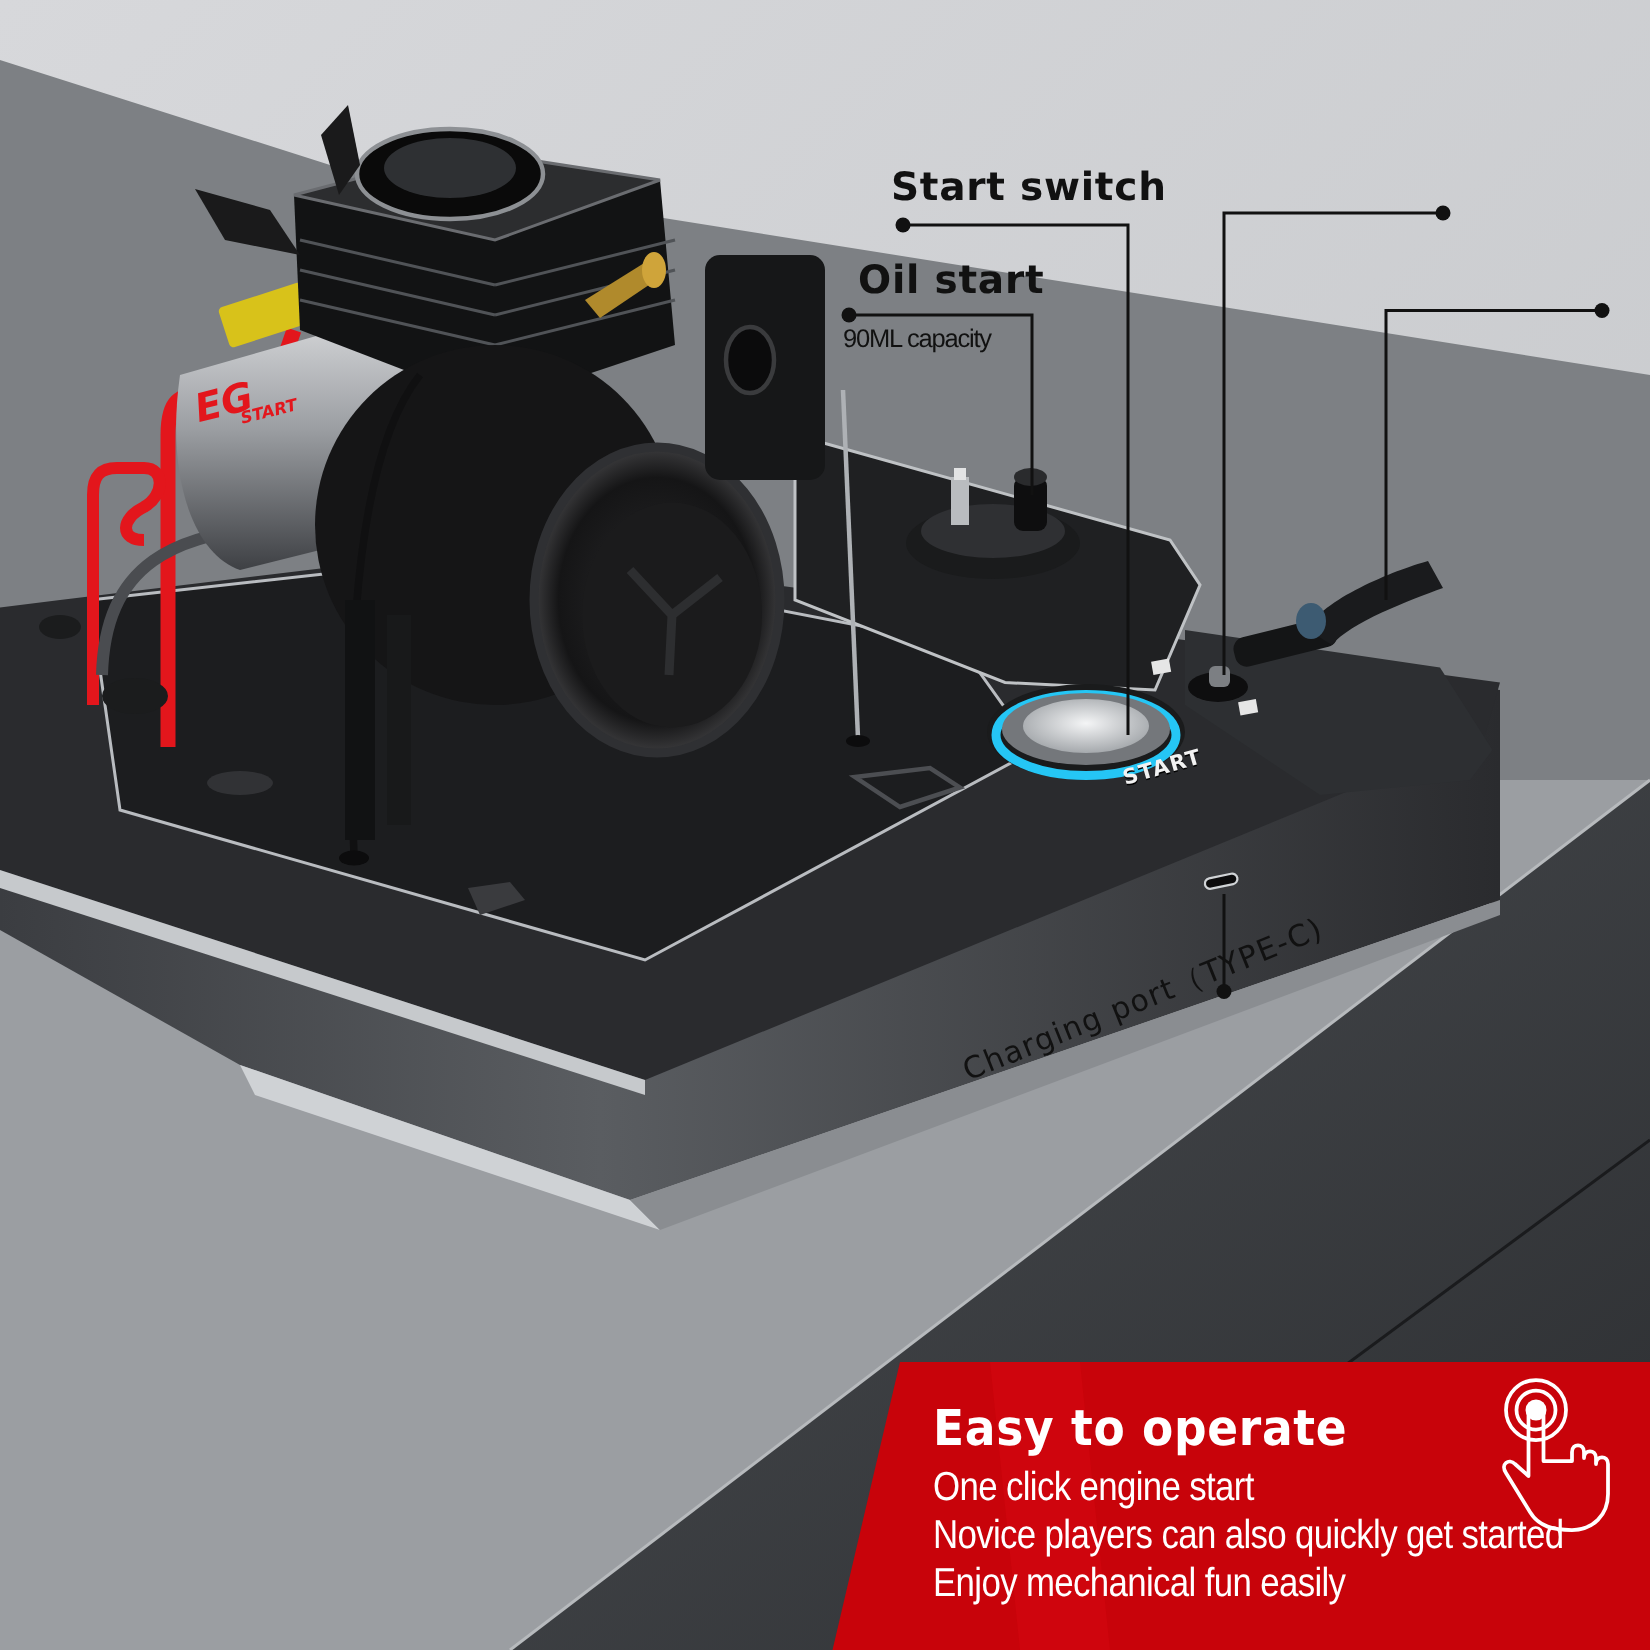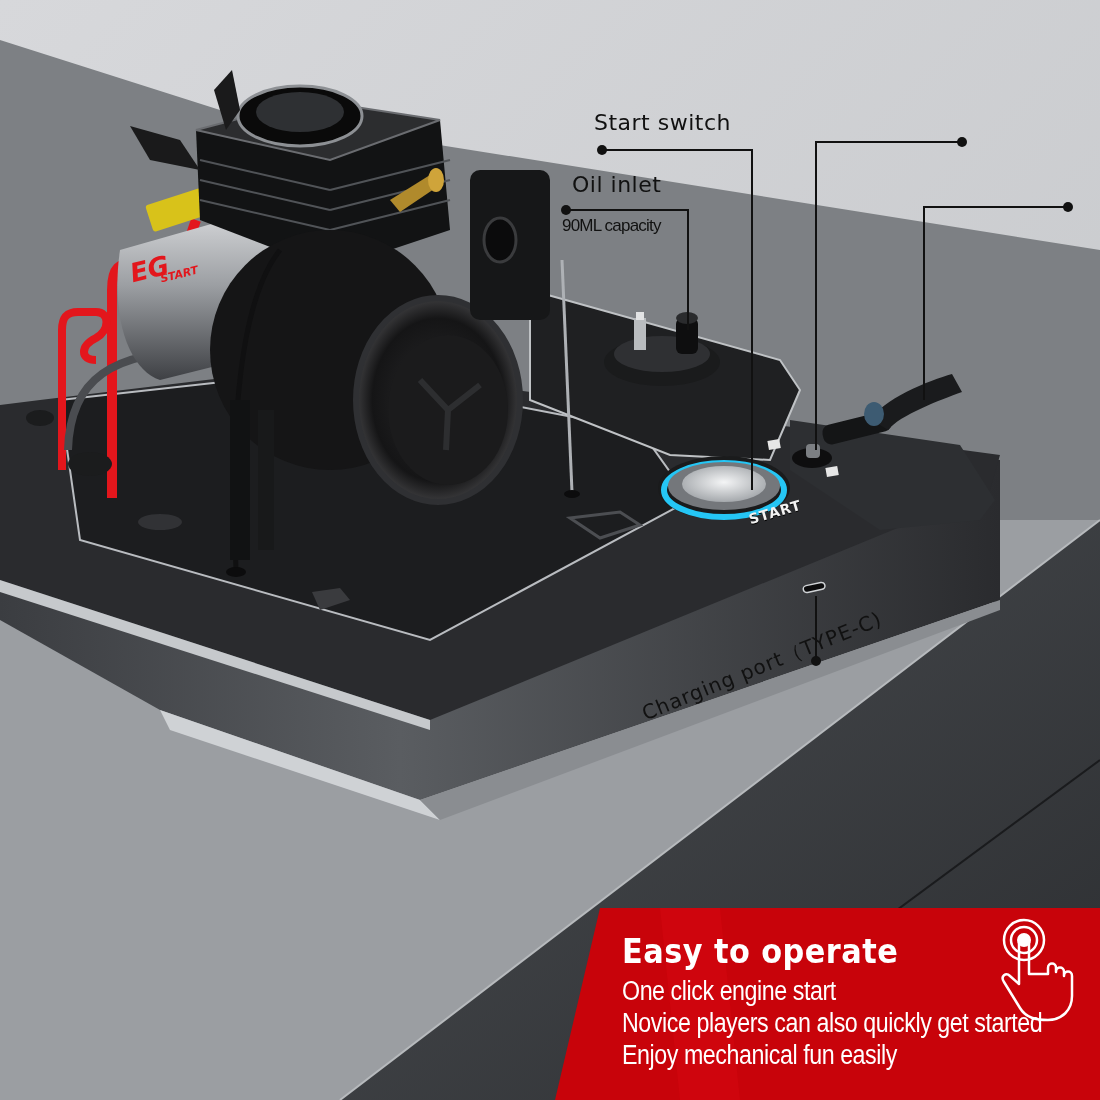--- a/index.html
+++ b/index.html
@@ -1,19 +1,19 @@
 <!DOCTYPE html>
 <html><head>
 <meta charset="utf-8">
 <style>
   html, body { margin:0; padding:0; }
   body { width:1100px; height:1100px; overflow:hidden; position:relative; background:#c9cbce; font-family:"Liberation Sans", sans-serif; }
   .scene { position:absolute; inset:0; width:1100px; height:1100px; }
   .label { position:absolute; font-family:"DejaVu Sans", sans-serif; color:#111; white-space:nowrap; }
-  .callout-title { font-size:22px; letter-spacing:0.5px; }
+  .callout-title { font-size:26px; letter-spacing:0.5px;font-weight:bold; }
   .callout-sub { font-size:17px; font-family:"Liberation Sans", sans-serif; letter-spacing:-0.8px;text-align:center; }
   .charging { position:absolute; left:648px; top:700px; font-family:"DejaVu Sans", sans-serif; font-size:20px; color:#111; transform-origin:0 100%; transform:rotate(-22deg); white-space:nowrap; letter-spacing:1px; }
   .banner-text { position:absolute; left:598px; top:932px; color:#fff;margin-left:24px; }
   .banner-title { font-family:"DejaVu Sans", sans-serif; font-weight:bold; font-size:33px; letter-spacing:0.5px; margin-bottom:4px; transform:scaleX(0.92); transform-origin:0 50%; }
   .banner-line { font-family:"Liberation Sans", sans-serif; font-size:27px; line-height:32px; transform:scaleX(0.86); transform-origin:0 50%; white-space:nowrap; letter-spacing:-0.5px; }
   .start-text { position:absolute; left:748px; top:504px; font-family:"DejaVu Sans", sans-serif; font-weight:bold; font-size:14px; color:#f2f2f2; transform:rotate(-16deg); letter-spacing:1px; text-shadow:0 1px 0 #000; }
   .hand-icon { position:absolute; left:1000px; top:918px; width:80px; height:104px; }
 </style>
 </head>
 <body>
@@ -177,21 +177,21 @@
     <polygon points="600,908 1100,908 1100,1100 555,1100" fill="#c8030a"></polygon>
     <polygon points="660,908 720,908 740,1100 680,1100" fill="#d4070f" opacity="0.6"></polygon>
   </svg>
 
   <div class="label" style="left:130px;top:254px;font-family:'DejaVu Sans',sans-serif;font-weight:bold;font-style:italic;font-size:26px;color:#e3161c;transform:rotate(-14deg);">EG</div>
   <div class="label" style="left:160px;top:268px;font-family:'DejaVu Sans',sans-serif;font-weight:bold;font-style:italic;font-size:11px;color:#e3161c;transform:rotate(-14deg);">START</div>
 
   <div class="start-text">START</div>
 
   <div class="label callout-title" style="left:594px;top:110px;">Start switch</div>
-  <div class="label callout-title" style="left:572px;top:172px;">Oil inlet</div>
+  <div class="label callout-title" style="left:572px;top:172px;">Oil start</div>
   <div class="label callout-sub" style="left:562px;top:216px;">90ML capacity</div>
 
   <div class="charging">Charging port（TYPE-C)</div>
 
   <div class="banner-text">
     <div class="banner-title">Easy to operate</div>
     <div class="banner-line">One click engine start</div>
     <div class="banner-line">Novice players can also quickly get started</div>
     <div class="banner-line">Enjoy mechanical fun easily</div>
   </div>

